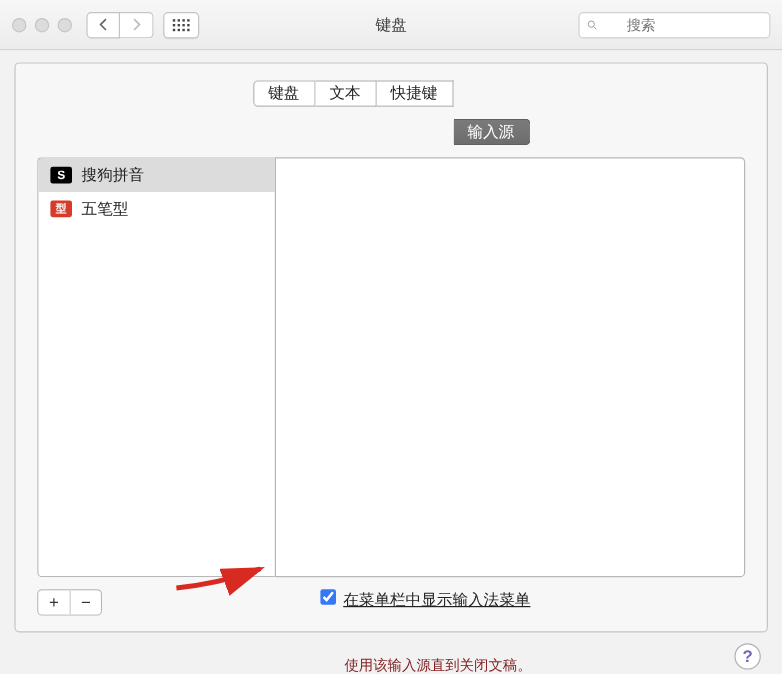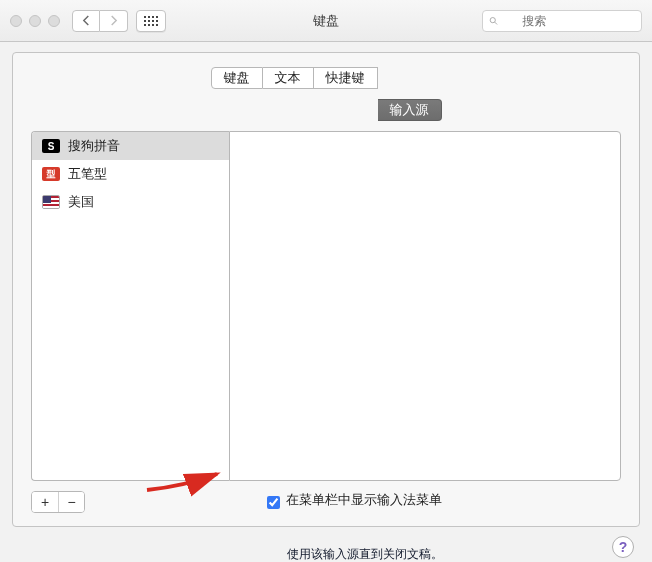--- a/index.html
+++ b/index.html
@@ -128,23 +128,23 @@
     overflow:hidden; background:#fff; height:22px;
   }
   .addremove button {
     width:26px; border:none; background:#fff; font-size:14px;
     cursor:default; color:#333;
   }
   .addremove button + button { border-left: 1px solid #d0d0d0; }
   .checks {
     margin-left: 182px; font-size:13px; color:#222;
   }
-  .check-line { display:flex; align-items:flex-end; margin-bottom:4px; }
+  .check-line { display:flex; align-items:flex-start; margin-bottom:4px;text-decoration:underline; }
   .check-line input { margin-right: 6px; accent-color:#3478f6; }
-  .subnote { font-size:12px; color:#0f172a; margin-left:20px;margin-top:37px; }
+  .subnote { font-size:12px; color:#7f1d1d; margin-left:20px;margin-top:37px; }
   .arrow {
     position:absolute; left: 132px; top: 413px;
   }
   .arrow svg { overflow: visible; }
   .help {
     position:absolute; right: 18px; bottom: 4px;
     width:22px; height:22px; border-radius:50%;
     border:1px solid #b0b0b0; background:#fff;
     display:flex; align-items:center; justify-content:center;
     color:#7a5fbf; font-size:14px; font-weight:bold;
@@ -209,24 +209,20 @@
 
     <div class="body-area">
       <div class="list-box">
         <div class="list-item selected">
           <div class="src-icon icon-sogou">S</div>
           <span>搜狗拼音</span>
         </div>
         <div class="list-item">
           <div class="src-icon icon-wubi">型</div>
           <span>五笔型</span>
-        </div>
-        <div class="list-item">
-          <div class="src-icon flag-us"></div>
-          <span>美国</span>
         </div>
       </div>
       <div class="detail-box"></div>
     </div>
 
     <div class="bottom-row">
       <div class="addremove">
         <button>+</button>
         <button>−</button>
       </div>

